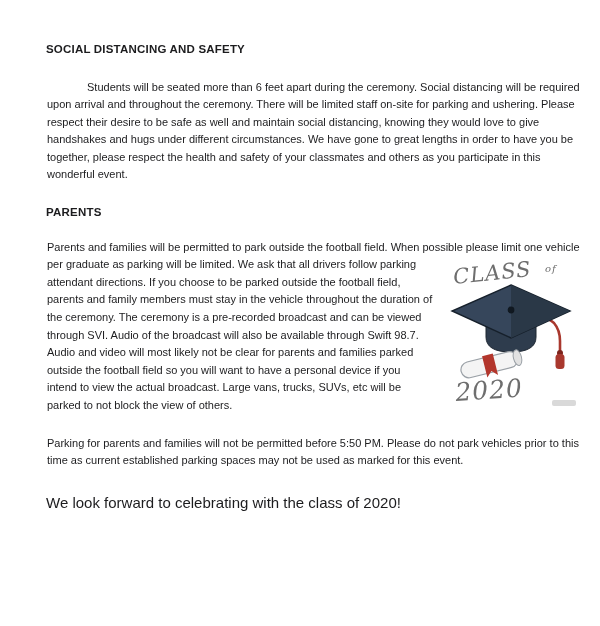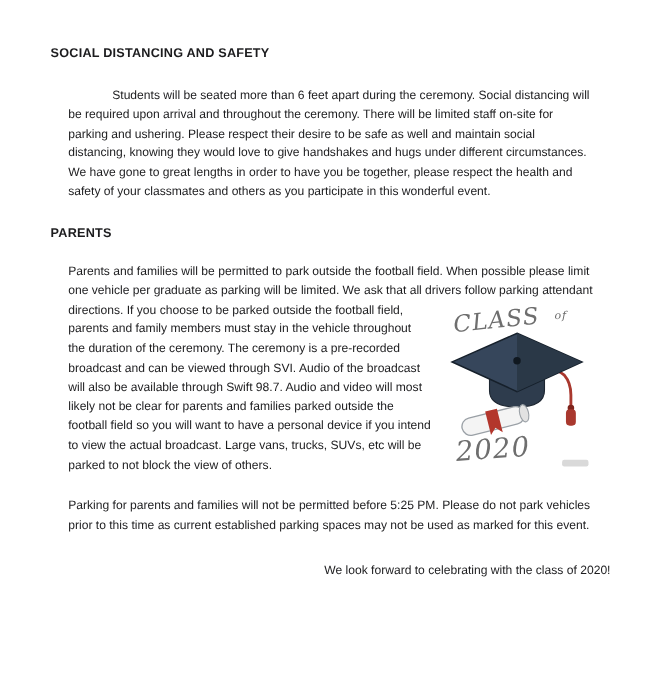--- a/index.html
+++ b/index.html
@@ -8,57 +8,56 @@
     width: 600px;
     height: 626px;
     background: #ffffff;
     overflow: hidden;
     font-family: "Liberation Sans", "DejaVu Sans", sans-serif;
     color: #1c1c1e;
   }
   .page {
     width: 600px;
     height: 626px;
-    padding: 41px 45px 0 46px;
+    padding: 41px 19px 0 46px;
   }
   .heading {
     font-size: 11.5px;
     font-weight: bold;
     line-height: 17.5px;
     letter-spacing: 0.2px;
     margin: 0;
   }
   .safety-heading { margin-bottom: 20px; }
   .parents-heading { margin-top: 20px; margin-bottom: 17px; }
   .para {
     font-size: 11px;
     line-height: 17.6px;
-    margin: 16px;
+    margin: 1px;
   }
   .safety-para { text-indent: 40px; }
   .bold { font-weight: normal; }
   .clipart-float {
     float: right;
     width: 138px;
     height: 152px;
     margin: 1px 0 4px 9px;
   }
   .clipart-float svg { display: block; width: 138px; height: 152px; }
   .script-text {
     font-family: "DejaVu Serif", serif;
     font-style: italic;
     letter-spacing: 1px;
   }
   .parking-para { clear: both; margin-top: 20px; }
   .closing {
-    font-size: 11px;
+    font-size: 15px;
     line-height: 17px;
     font-weight: normal;
     margin: 24px 0 0 0;
-    text-align: right;
   }
 </style>
 </head>
 <body>
 
 <div class="page">
 
   <h2 class="heading safety-heading">SOCIAL DISTANCING AND SAFETY</h2>
 
   <p class="para safety-para">Students will be seated more than 6 feet apart during the ceremony. Social distancing will be required upon arrival and throughout the ceremony. There will be limited staff on-site for parking and ushering. Please respect their desire to be safe as well and maintain social distancing, knowing they would love to give handshakes and hugs under different circumstances. We have gone to great lengths in order to have you be together, please respect the health and safety of your classmates and others as you participate in this wonderful event.</p>
@@ -89,17 +88,17 @@
           <path d="M42 97 L53 97 L53 119 L47.5 113.5 L42 119 Z" fill="#b3362c"></path>
         </g>
 
         <text class="script-text" x="14" y="144" font-size="25" transform="rotate(-4 14 144)" fill="#6e6e6e">2020</text>
 
         <rect x="110" y="143" width="24" height="6" rx="2" fill="#d9d9d9"></rect>
       </svg>
     </span>
     <span>attendant directions. If you choose to be parked outside the football field, parents and family members must stay in the vehicle throughout the duration of the ceremony. The ceremony is a pre-recorded broadcast and can be viewed through SVI. Audio of the broadcast will also be available through Swift 98.7.  Audio and video will most likely not be clear for parents and families parked outside the football field so you will want to have a personal device if you intend to view the actual broadcast. Large vans, trucks, SUVs, etc will be parked to not block the view of others.</span></p>
 
-  <p class="para bold parking-para">Parking for parents and families will not be permitted before 5:25 PM. Please do not park vehicles prior to this time as current established parking spaces may not be used as marked for this event.</p>
+  <p class="para bold parking-para">Parking for parents and families will not be permitted before 5:50 PM. Please do not park vehicles prior to this time as current established parking spaces may not be used as marked for this event.</p>
 
   <p class="closing">We look forward to celebrating with the class of 2020!</p>
 
 </div>
 
 </body></html>

